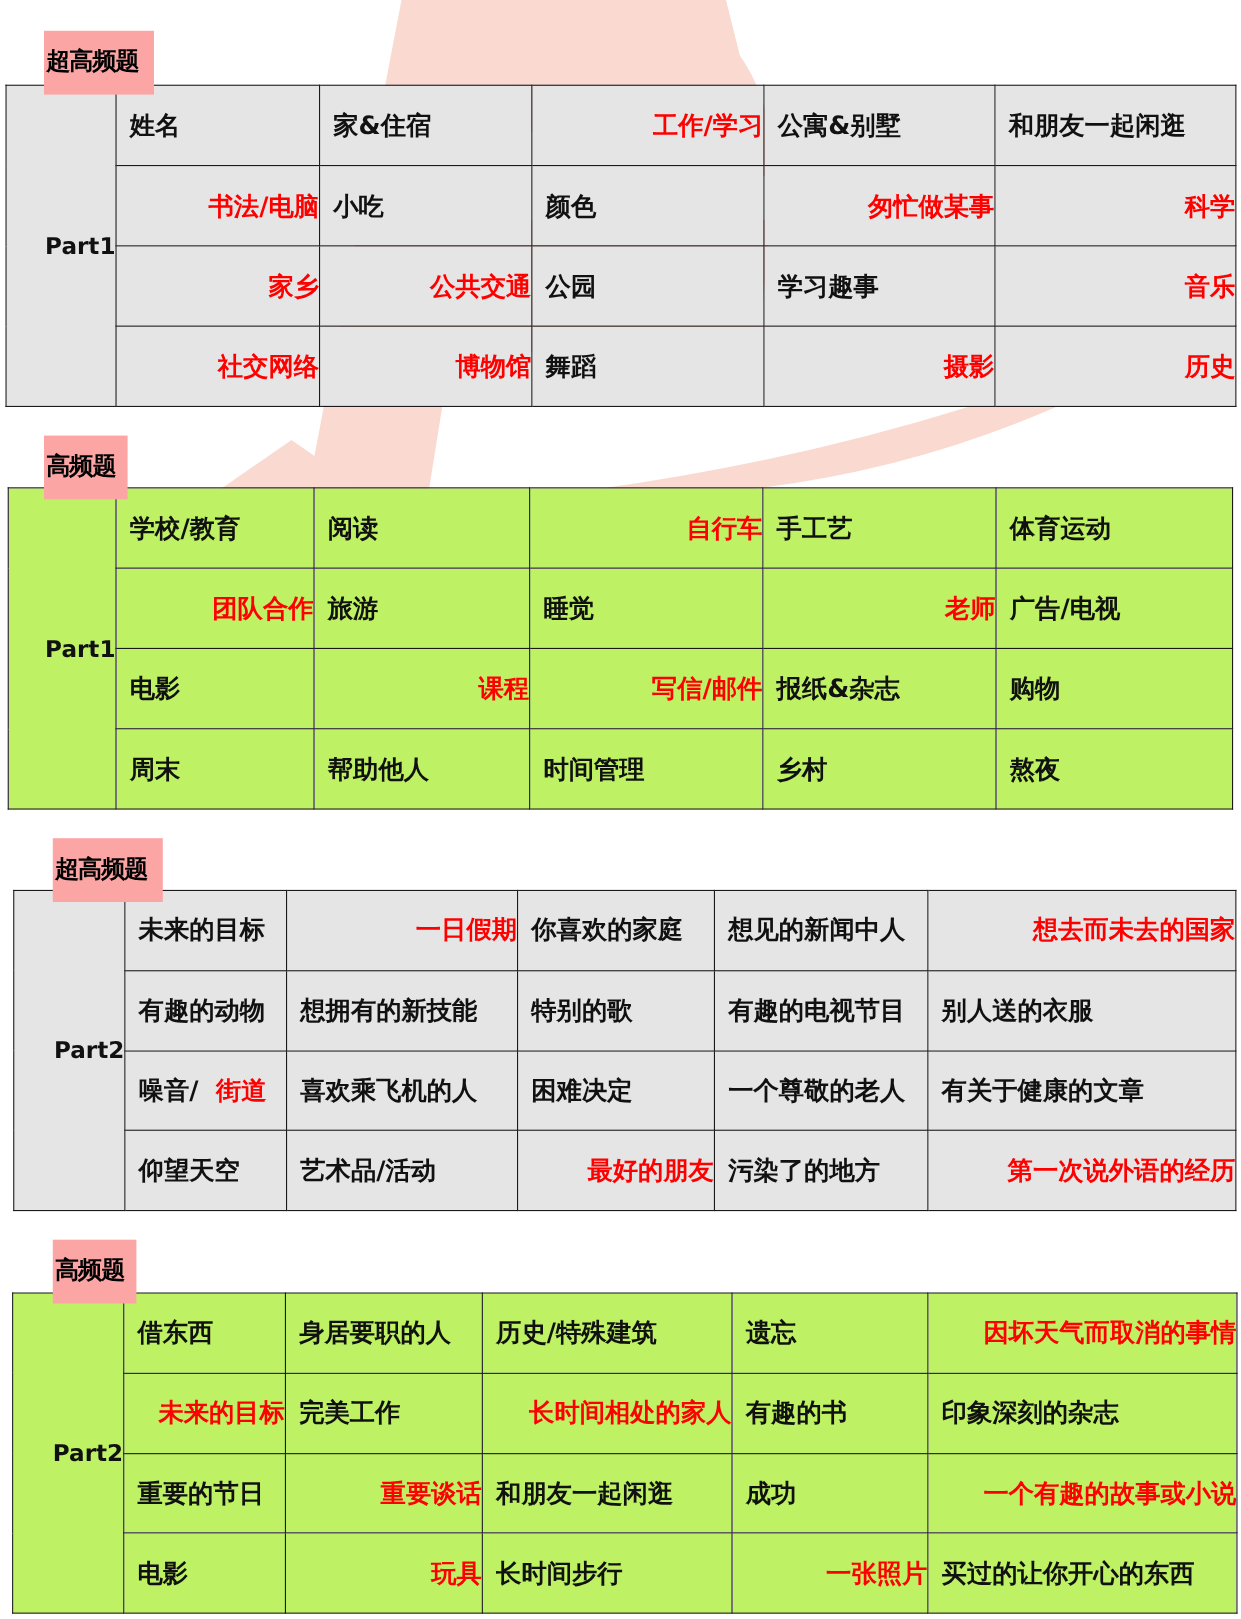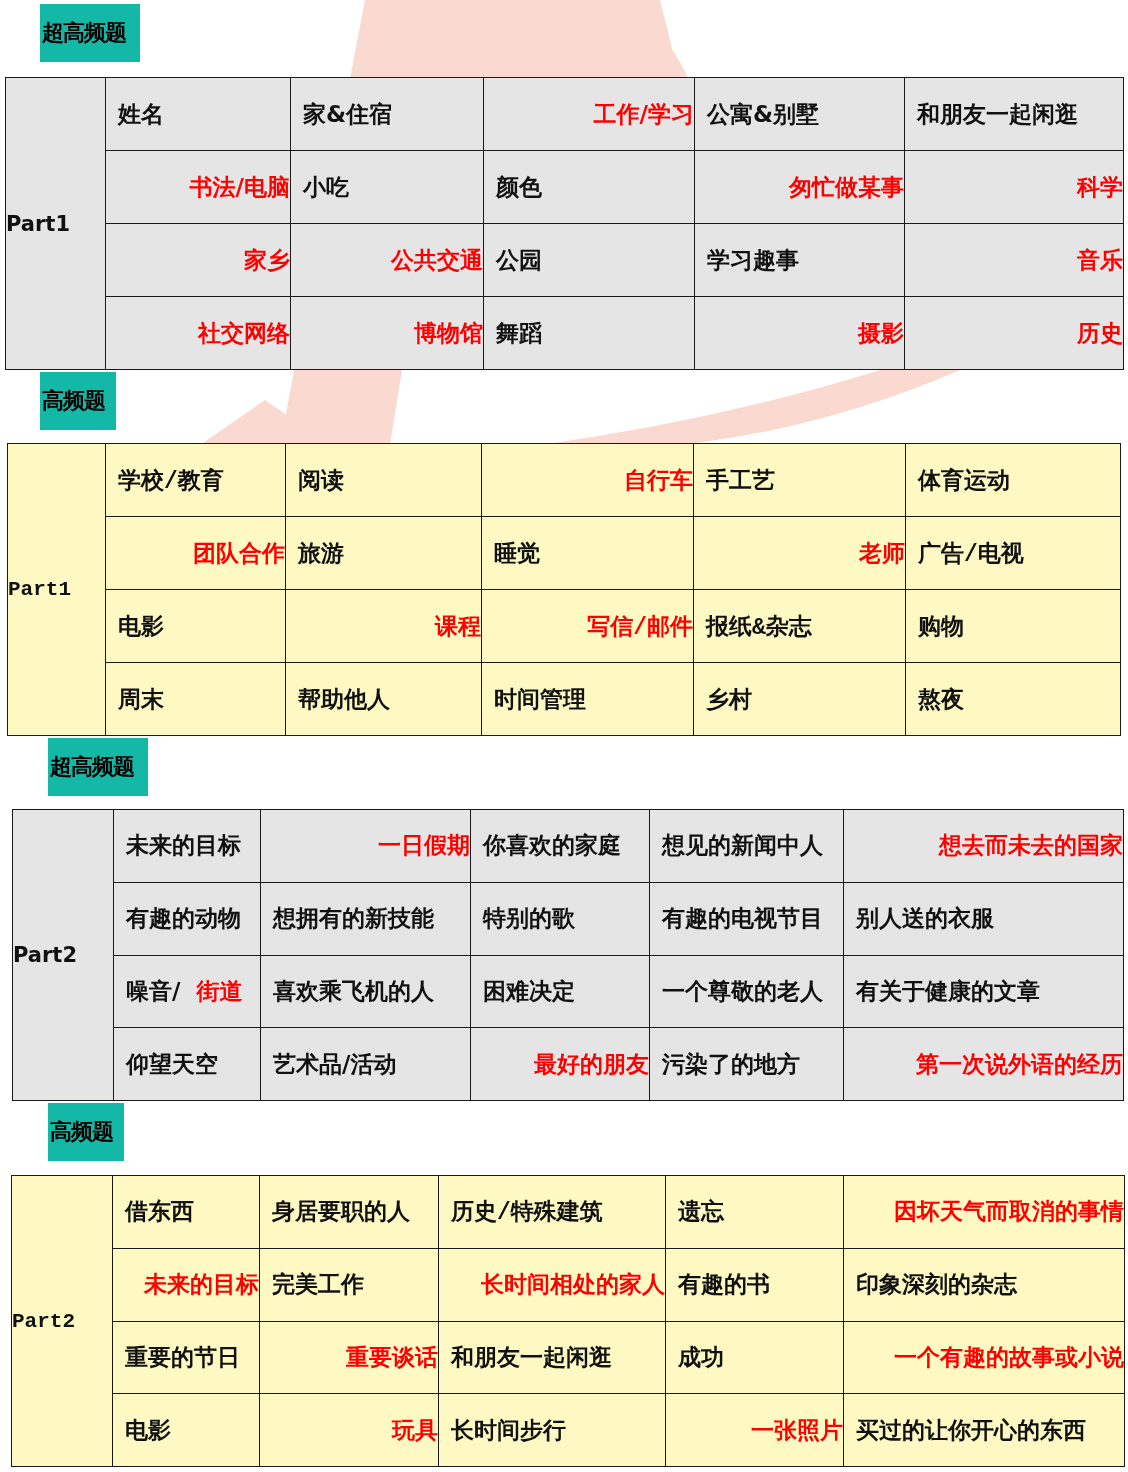--- a/index.html
+++ b/index.html
@@ -2,36 +2,36 @@
 <html><head>
   <meta charset="utf-8">
   <style>
     html, body { margin: 0; padding: 0; background: #ffffff; }
     body {
       width: 1128px; height: 1472px; position: relative; overflow: hidden;
       font-family: "DejaVu Sans", "Liberation Sans", sans-serif;
     }
     .watermark { position: absolute; left: 0; top: 0; width: 1128px; height: 1472px; z-index: 0; pointer-events: none; }
     .label {
-      position: absolute; background: #14b8a6; color: #000;
+      position: absolute; background: #fca5a5; color: #000;
       font-weight: bold; font-size: 22px; line-height: 58px; height: 58px;
-      padding: 0 2px; z-index: 2; letter-spacing: -1px;
+      padding: 0 2px; z-index: 2; letter-spacing: -1px; margin-top: 24px;
     }
     .tbl {
       position: absolute; border-collapse: collapse; z-index: 1;
       table-layout: fixed;
     }
     .tbl td {
       border: 1.5px solid #1a1a1a; font-weight: bold; font-size: 23px;
       padding: 0 0 0 12px; vertical-align: middle; white-space: nowrap;
       color: #111; overflow: hidden;
     }
-    .tbl td.part { padding: 0; text-align: left; font-size: 21px; }
+    .tbl td.part { padding: 0; text-align: right; font-size: 21px; }
     .blue td { background: #e5e5e5; }
-    .peach td { background: #fef9c3; font-family: Liberation Mono, monospace; }
+    .peach td { background: #bef264; }
     .red { color: #ff0000 !important; text-align: right; }
     .red-span { color: #ff0000; margin-left: 16px; }
   </style>
 </head>
 <body>
 
 <svg class="watermark" viewBox="0 0 1128 1472">
   <g fill="#f9d3c8" opacity="0.85">
     <polygon points="365,0 660,0 690,120 450,120 430,200 700,200 690,320 410,320 390,445 280,445"></polygon>
     <polygon points="200,445 265,400 330,445"></polygon>

